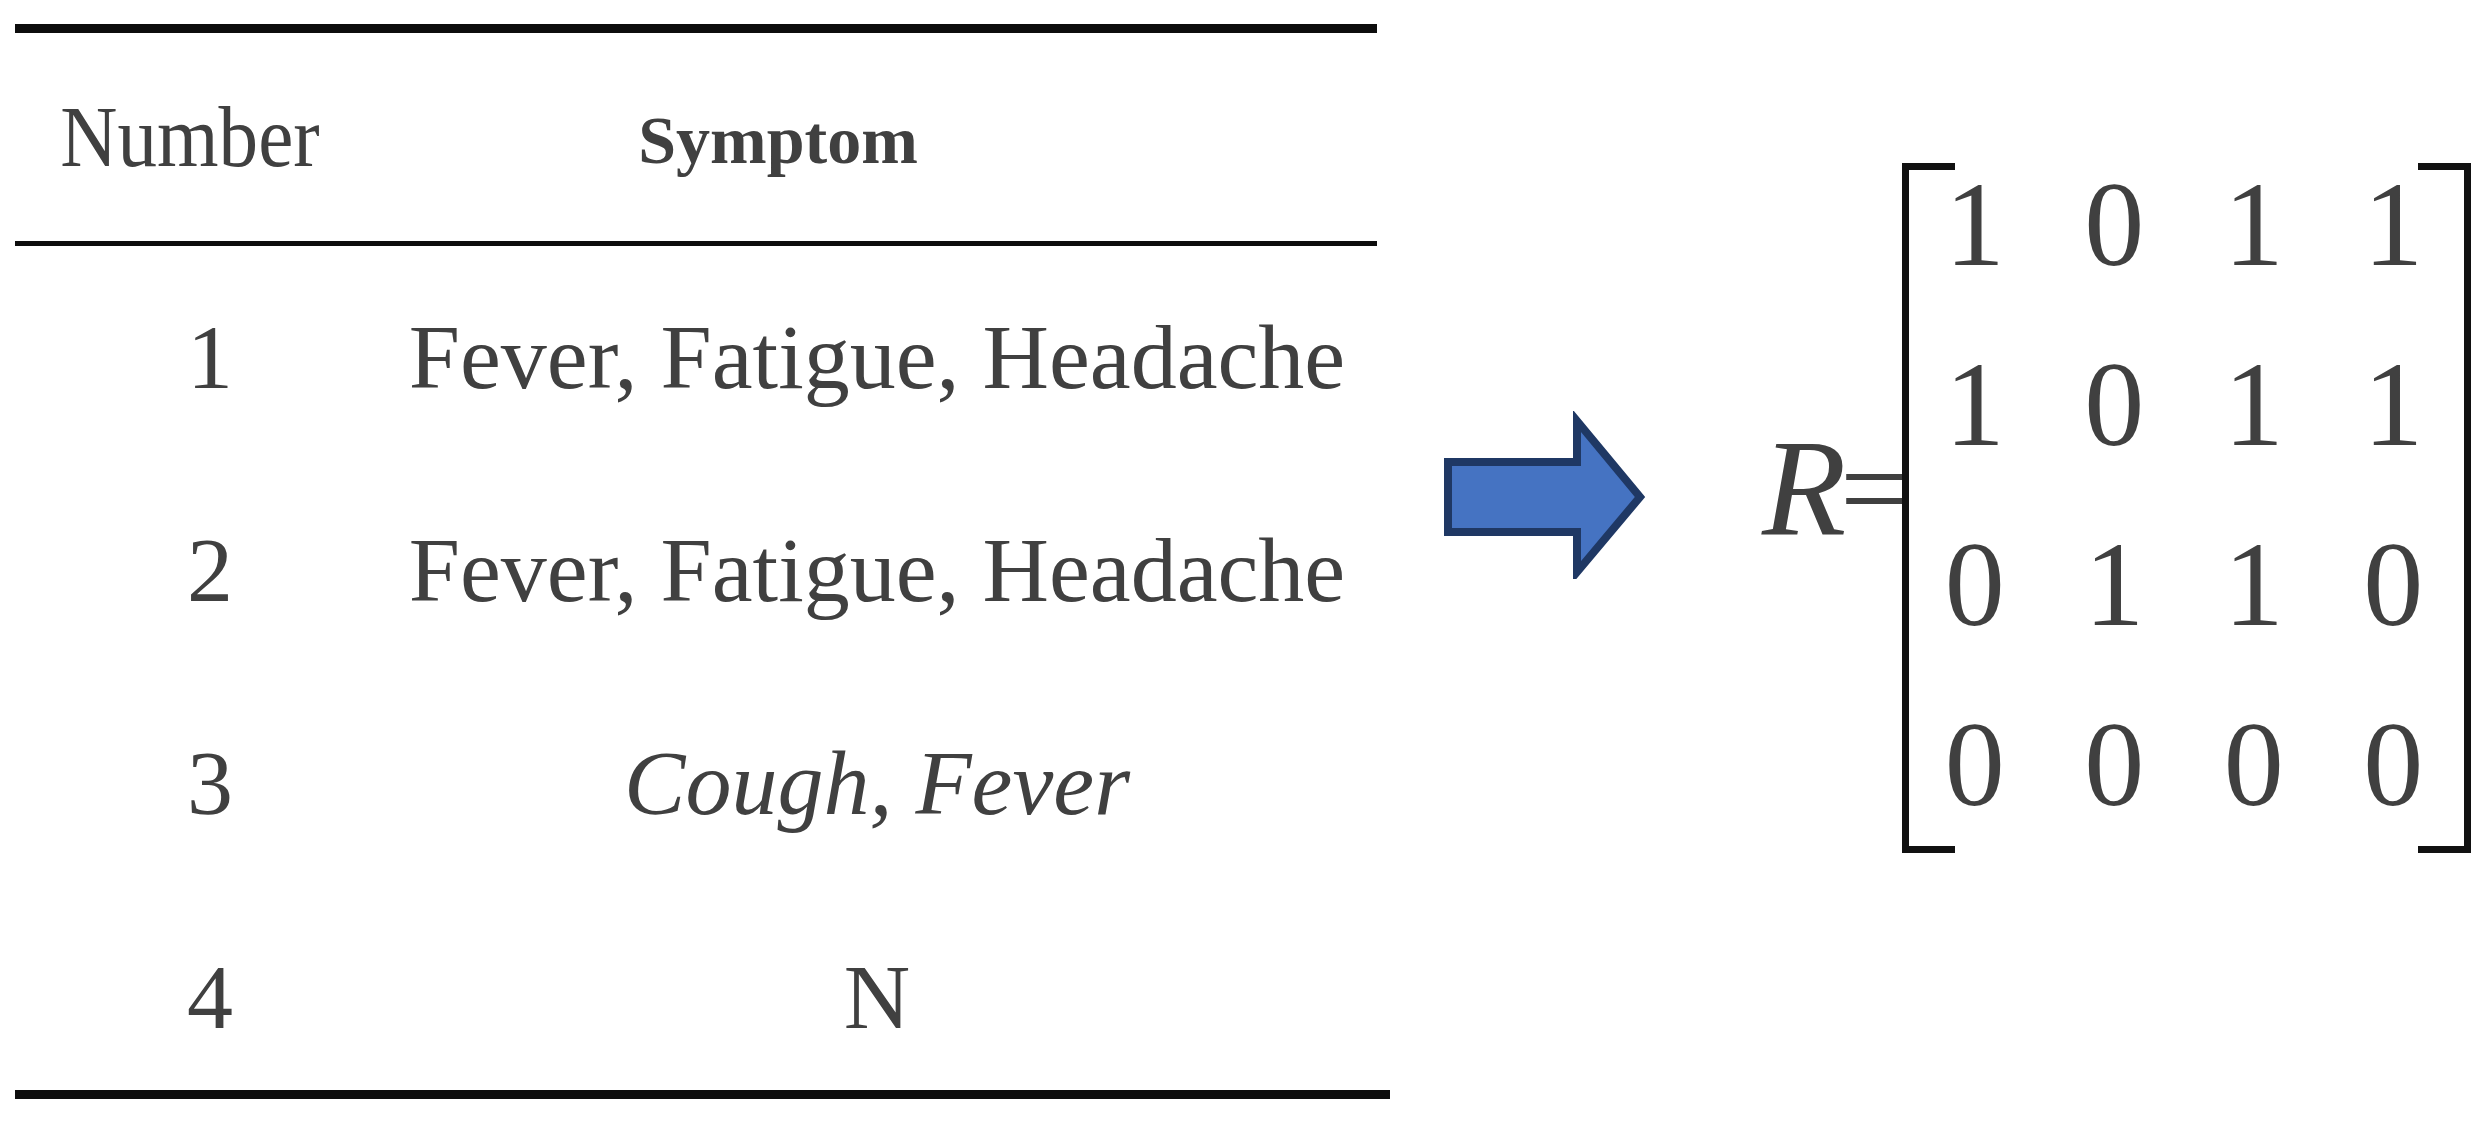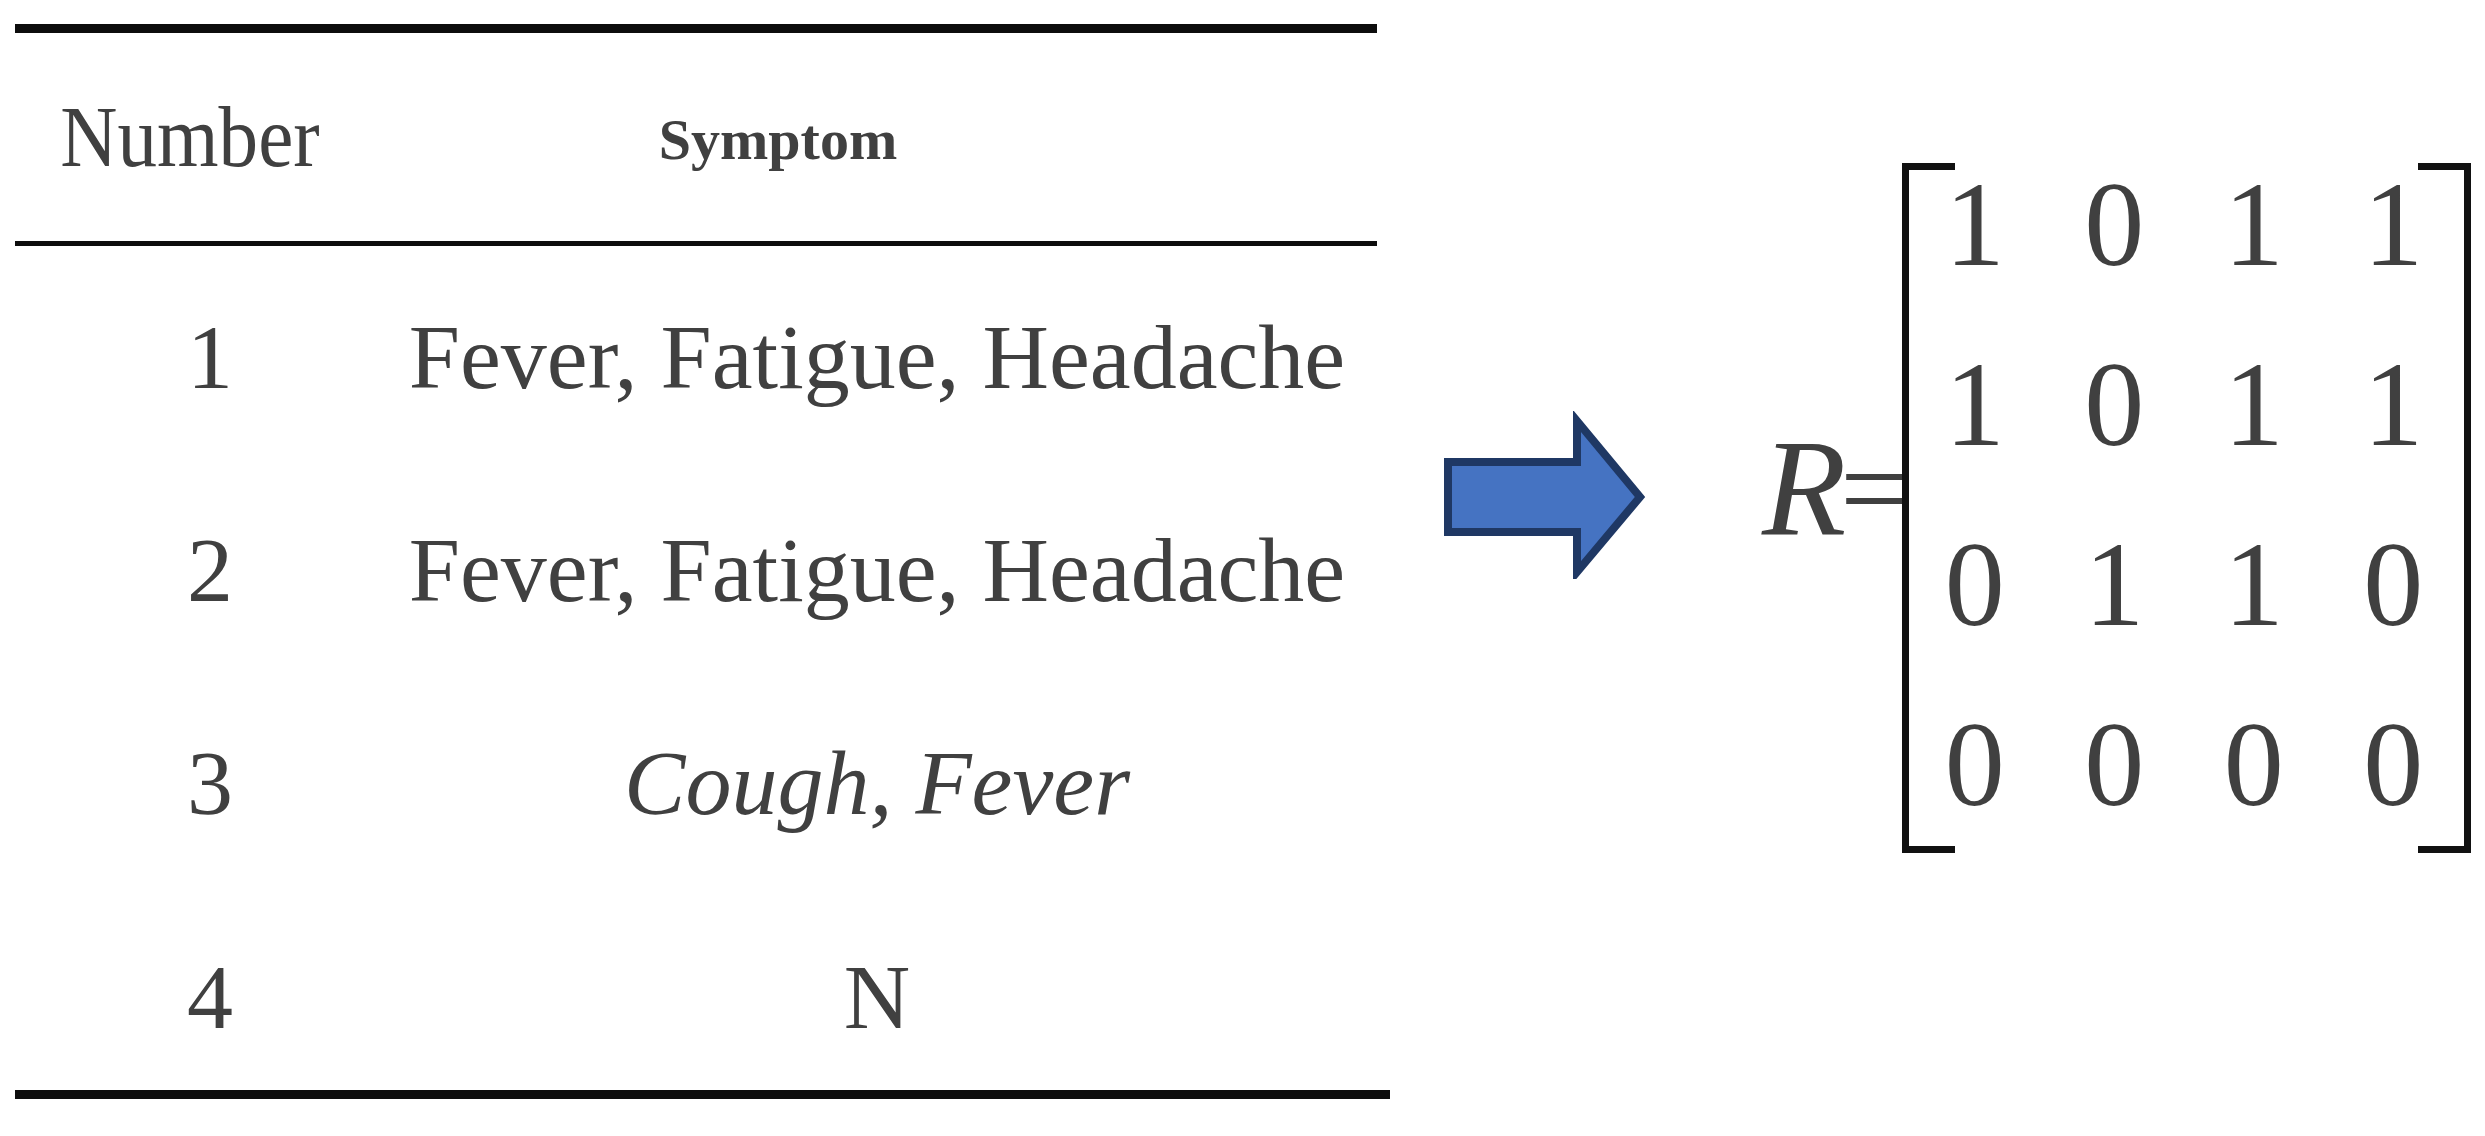--- a/index.html
+++ b/index.html
@@ -30,21 +30,21 @@
     transform: translate(-50%, -50%);
     white-space: nowrap;
     line-height: 1;
   }
   .hdr-number {
     font-size: 86px;
     font-weight: 400;
     transform: translate(-50%, -50%) scaleX(0.92);
   }
   .hdr-symptom {
-    font-size: 58px;
+    font-size: 68px;
     font-weight: 700;
   }
   .cell-text {
     font-size: 92px;
   }
 
   .arrow-svg {
     position: absolute;
     left: 1438px;
     top: 411px;

